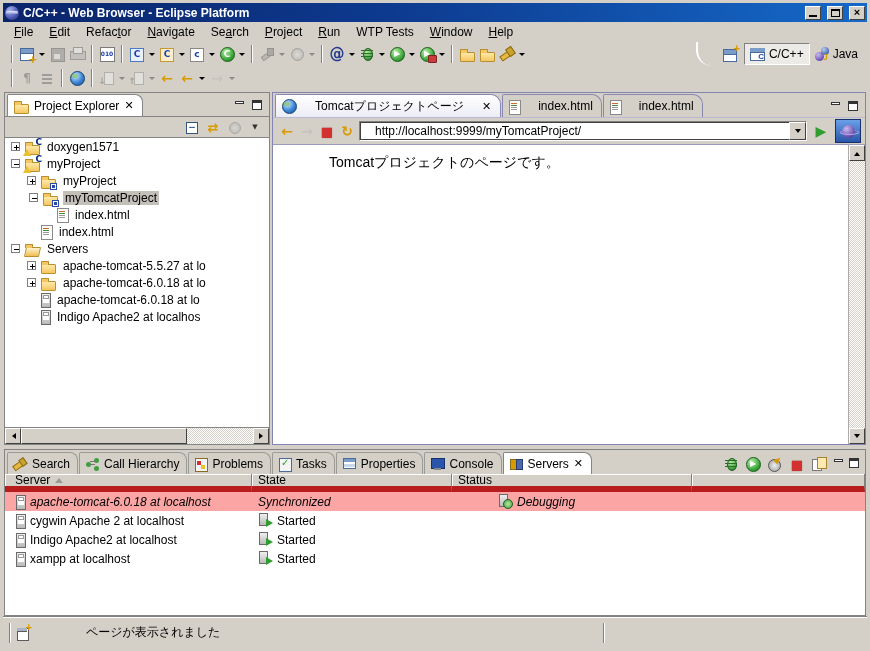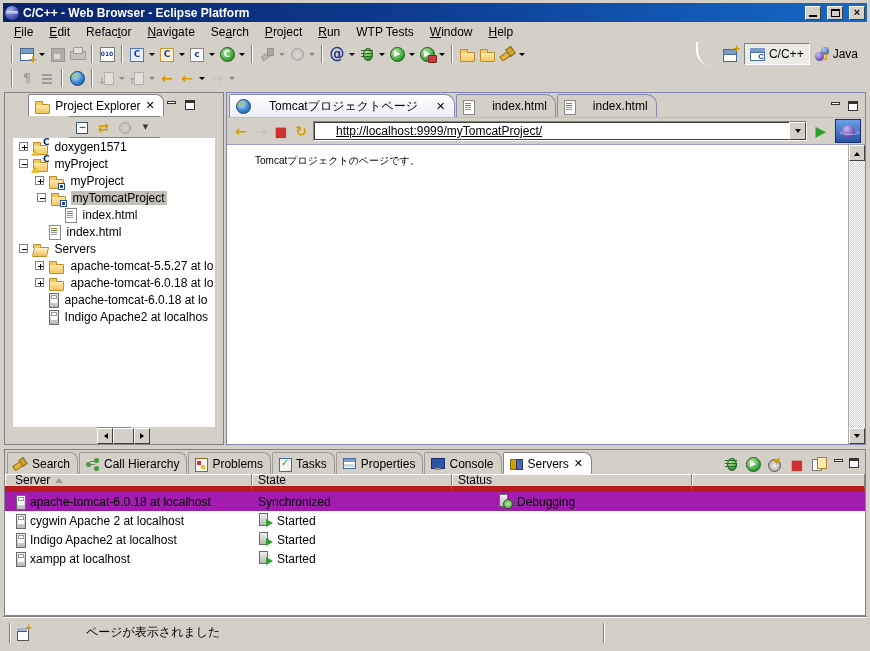--- a/index.html
+++ b/index.html
@@ -107,21 +107,21 @@
   .view { border:1px solid #848484; background:#d4d0c8; display:flex; flex-direction:column; min-height:0; min-width:0; }
   .view-head { height:23px; display:flex; align-items:flex-end; padding:1px 2px 0 2px; gap:1px; flex:none; }
   .vtab { display:flex; align-items:center; gap:4px; background:#fff; border:1px solid #848484; border-bottom:none; border-radius:2px 8px 0 0; padding:2px 7px 2px 5px; height:22px; white-space:nowrap; }
   .tab-close { font-weight:bold; font-size:11px; padding:0 1px; line-height:1; }
   .chrome-btns { margin-left:auto; display:flex; align-items:center; gap:4px; padding:0 3px 4px 0; }
   .chrome-btn { width:14px; height:12px; display:flex; align-items:flex-start; justify-content:center; }
   .g-vmin { width:9px; height:3px; border:1px solid #333; background:#fff; margin-top:1px; }
   .g-vmax { width:10px; height:10px; border:1px solid #333; border-top-width:3px; background:#fff; }
 
   
-  #left-panel { width:220px; flex:none; margin:0 1px 0 1px;align-items:center; }
+  #left-panel { width:266px; flex:none; margin:0 1px 0 1px; }
   .view-toolbar { height:22px; display:flex; align-items:center; justify-content:flex-end; gap:1px; padding:0 4px; border-top:1px solid #848484; border-bottom:1px solid #848484; background:#d4d0c8; flex:none; }
   .tree-area { flex:1; background:#fff; overflow:hidden; position:relative; min-height:0; }
   .tree-row { display:flex; align-items:center; height:17px; gap:4px; white-space:nowrap; }
   .tree-label { padding:0 2px; }
   .tree-row.selected .tree-label { background:#c3c0ba; }
   .exp { width:9px; height:9px; border:1px solid #808080; background:#fff; position:relative; flex:none; }
   .exp::before { content:""; position:absolute; left:2px; top:4px; width:5px; height:1px; background:#000; }
   .exp.plus::after { content:""; position:absolute; left:4px; top:2px; width:1px; height:5px; background:#000; }
   .exp-spacer { width:9px; flex:none; }
 
@@ -155,29 +155,29 @@
   .vscroll { position:absolute; right:0; top:0; bottom:0; width:17px; display:flex; flex-direction:column; border-left:1px solid #aaa; background:#fff; }
   .vscroll .sb-track { flex:1; }
 
   
   #editor-panel { flex:1; margin:0 1px; border:1px solid #8484b0; display:flex; flex-direction:column; min-width:0; }
   .etabs { height:24px; display:flex; align-items:flex-end; padding:1px 2px 0 2px; flex:none; background:#d4d0c8; }
   .etab { display:flex; align-items:center; gap:17px; padding:2px 8px 2px 5px; height:23px; border:1px solid #8888b0; border-bottom:none; border-radius:2px 10px 0 0; white-space:nowrap; background:#d4d0c8; margin-right:1px; overflow:hidden; }
   .etab.active { background:linear-gradient(#fff,#ececf6); }
   .browser-bar { height:27px; display:flex; align-items:center; gap:2px; padding:0 4px; background:#d4d0c8; border-top:1px solid #b9b9d6; flex:none; }
   .url-wrap { flex:1; display:flex; align-items:stretch; height:20px; border:1px solid; border-color:#808080 #fff #fff #808080; background:#fff; }
-  .url-wrap input { flex:1; border:1px solid #404040; border-right:none; outline:none; font:12px "Liberation Sans","DejaVu Sans",sans-serif; padding:0 21px;text-decoration:underline; }
+  .url-wrap input { flex:1; border:1px solid #404040; border-right:none; outline:none; font:12px "Liberation Sans","DejaVu Sans",sans-serif; padding:0 14px; }
   .combo-btn { width:17px; background:#d4d0c8; border:1px solid; border-color:#fff #404040 #404040 #fff; display:flex; align-items:center; justify-content:center; }
   .go-btn { width:24px; height:22px; display:flex; align-items:center; justify-content:center; }
   .go-btn .glyph { color:#2f9e2f; font-size:14px; font-weight:bold; }
   .logo-btn { width:26px; height:24px; background:linear-gradient(#6aa0e8,#2a55a8); border:1px solid #16306e; display:flex; align-items:center; justify-content:center; position:relative; }
   .logo-btn::before { content:""; width:13px; height:13px; border-radius:50%; background:radial-gradient(circle at 35% 30%,#cbb9f0,#6a4fb0 65%,#2a1f5e); }
   .logo-btn::after { content:""; position:absolute; left:4px; top:10px; width:17px; height:4px; border-radius:50%; border:1px solid #b9a8e8; border-top:none; }
   .browser-content { flex:1; background:#fff; position:relative; border-top:1px solid #9a9ac2; min-height:0; }
-  .page-text { padding:9px 28px; font-size:10px; }
+  .page-text { padding:9px 28px; font-size:14px;margin-left:28px; }
 
   
   #bottom-panel { height:167px; flex:none; margin:2px 1px 0 1px; border:1px solid #848484; display:flex; flex-direction:column; background:#d4d0c8; }
   .btabs { height:24px; display:flex; align-items:flex-end; gap:1px; padding:1px 2px 0 2px; flex:none; }
   .btab { display:flex; align-items:center; gap:4px; padding:2px 7px 2px 5px; height:22px; border:1px solid #9a9a96; border-bottom:none; border-radius:2px 8px 0 0; white-space:nowrap; }
   .btab.active { background:#fff; border-color:#848484; }
   .btoolbar { margin-left:auto; display:flex; align-items:center; gap:2px; padding-right:2px; }
   .ic-tab-search { width:15px; height:14px; position:relative; }
   .ic-tab-search::before { content:""; position:absolute; left:0; top:6px; width:8px; height:4px; background:#e6b93c; border:1px solid #8a6d1f; transform:rotate(-35deg); }
   .ic-tab-search::after { content:""; position:absolute; right:2px; top:1px; width:4px; height:6px; background:#caa22e; border:1px solid #8a6d1f; transform:rotate(-35deg); }
@@ -198,21 +198,21 @@
   .ic-console::after { content:""; position:absolute; left:4px; bottom:0; width:7px; height:2px; background:#8a8a8a; }
   .ic-servers-tab { width:15px; height:14px; position:relative; }
   .ic-servers-tab::before { content:""; position:absolute; left:1px; top:2px; width:5px; height:9px; background:#d79b00; border:1px solid #8a6d1f; }
   .ic-servers-tab::after { content:""; position:absolute; right:1px; top:2px; width:5px; height:9px; background:#4a6ab0; border:1px solid #2a3a6e; }
 
   .table-wrap { flex:1; background:#fff; display:flex; flex-direction:column; overflow:hidden; }
   .thead { display:flex; height:18px; flex:none; }
   .th { background:#d4d0c8; border-right:1px solid #808080; border-bottom:6px solid #b91c1c; box-shadow:inset 1px 1px 0 #fff; padding:0 6px; display:flex; align-items:center; gap:5px; white-space:nowrap; overflow:hidden; }
   .sort-up { width:0; height:0; border:4px solid transparent; border-bottom:5px solid #9a9a94; margin-bottom:3px; }
   .trow { display:flex; height:19px; flex:none; }
-  .trow.selected { background:#a21caf; }
+  .trow.selected { background:#fca5a5;font-style:italic; }
   .td { padding:0 6px; display:flex; align-items:center; gap:4px; white-space:nowrap; overflow:hidden; }
   .c0 { width:247px; flex:none; padding-left:10px; }
   .c1 { width:200px; flex:none; }
   .c2 { width:240px; flex:none; }
   .c3 { flex:1; }
   .st-ic { width:15px; height:15px; position:relative; flex:none; }
   .st-ic::before { content:""; position:absolute; left:1px; top:0; width:7px; height:11px; background:linear-gradient(#f0f0f0,#b9b9b9); border:1px solid #6a6a6a; }
   .st-ic.stopped::after { content:""; position:absolute; right:0; bottom:0; width:8px; height:8px; background:#4a6cd4; border:1px solid #223a7e; }
   .st-ic.debugging::after { content:""; position:absolute; right:0; bottom:0; width:8px; height:8px; border-radius:50%; background:radial-gradient(#b9e8a0,#3f9e3f); border:1px solid #1e5c1e; }
   .st-ic.started::after { content:""; position:absolute; right:0; bottom:1px; width:0; height:0; border-top:4px solid transparent; border-bottom:4px solid transparent; border-left:7px solid #2e9e2e; }

